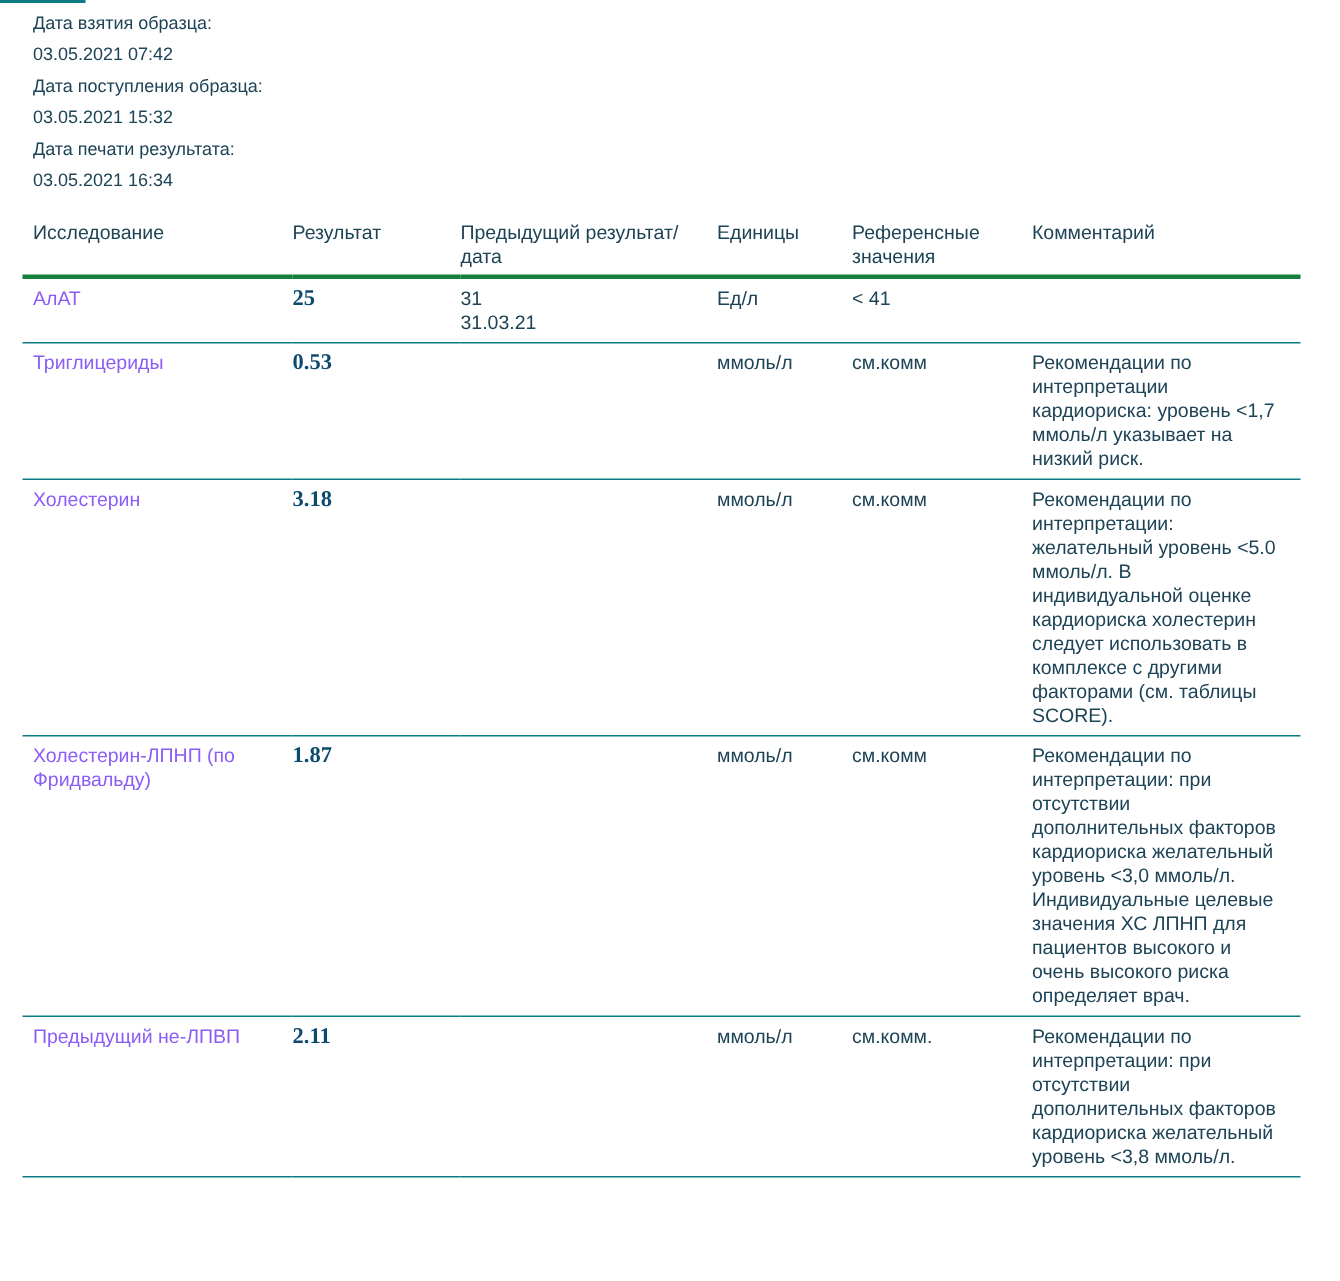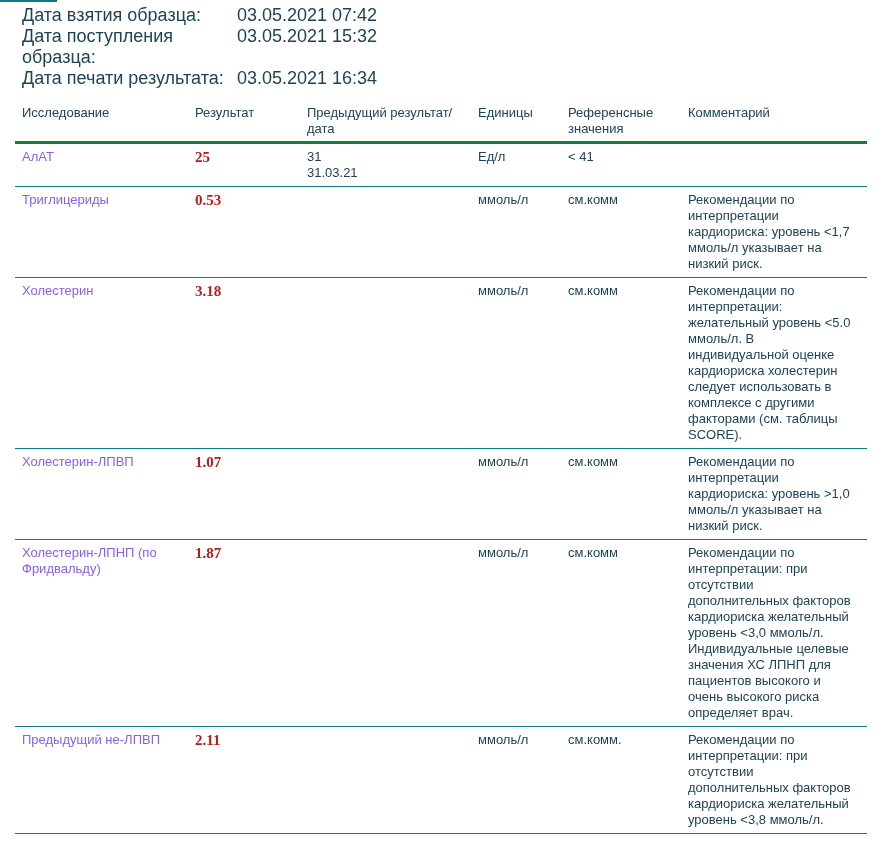--- a/index.html
+++ b/index.html
@@ -17,22 +17,23 @@
     left: 0; top: 0;
     width: 57px; height: 2px;
     background: #0b7d82;
   }
   
   .meta {
     padding: 5px 0 0 22px;
   }
   .meta-row {
     display: flex;
-    font-size: 18px;
+    font-size: 12px;
     line-height: 21px;
+    flex-direction: column;
   }
   .meta-label { width: 215px; }
   .meta-value { }
 
   
   table.results {
     margin: 12px 0 0 15px;
     width: 852px;
     border-collapse: collapse;
     table-layout: fixed;
@@ -64,21 +65,21 @@
   table.results td:first-child { padding-left: 7px; }
 
   .test-link {
     color: #8b5cf6;
     cursor: pointer;
   }
   td.c-result {
     font-family: "Liberation Serif", "DejaVu Serif", serif;
     font-weight: bold;
     font-size: 15px;
-    color: #b91c1c;
+    color: #0c4a6e;
   }
   td.c-comment { padding-right: 2px; }
 </style>
 </head>
 <body>
 
 <div class="top-edge-rule"></div>
 
 <div class="meta">
   <div class="meta-row">
@@ -151,33 +152,20 @@
     <td class="c-result">3.18</td>
     <td class="c-prev">
       <div></div>
       <div></div>
     </td>
     <td class="c-units">ммоль/л</td>
     <td class="c-ref">см.комм</td>
     <td class="c-comment">Рекомендации по интерпретации: желательный уровень &lt;5.0 ммоль/л. В индивидуальной оценке кардиориска холестерин следует использовать в комплексе с другими факторами (см. таблицы SCORE).</td>
   </tr>
 
-  <tr>
-    <td class="c-name">
-      <span class="test-link">Холестерин-ЛПВП</span>
-    </td>
-    <td class="c-result">1.07</td>
-    <td class="c-prev">
-      <div></div>
-      <div></div>
-    </td>
-    <td class="c-units">ммоль/л</td>
-    <td class="c-ref">см.комм</td>
-    <td class="c-comment">Рекомендации по интерпретации кардиориска: уровень &gt;1,0 ммоль/л указывает на низкий риск.</td>
-  </tr>
 
   <tr>
     <td class="c-name">
       <span class="test-link">Холестерин-ЛПНП (по Фридвальду)</span>
     </td>
     <td class="c-result">1.87</td>
     <td class="c-prev">
       <div></div>
       <div></div>
     </td>

